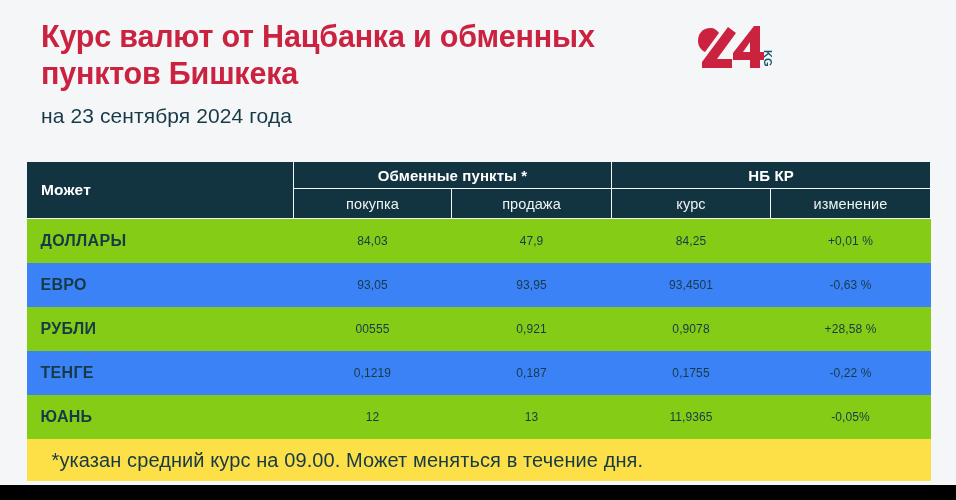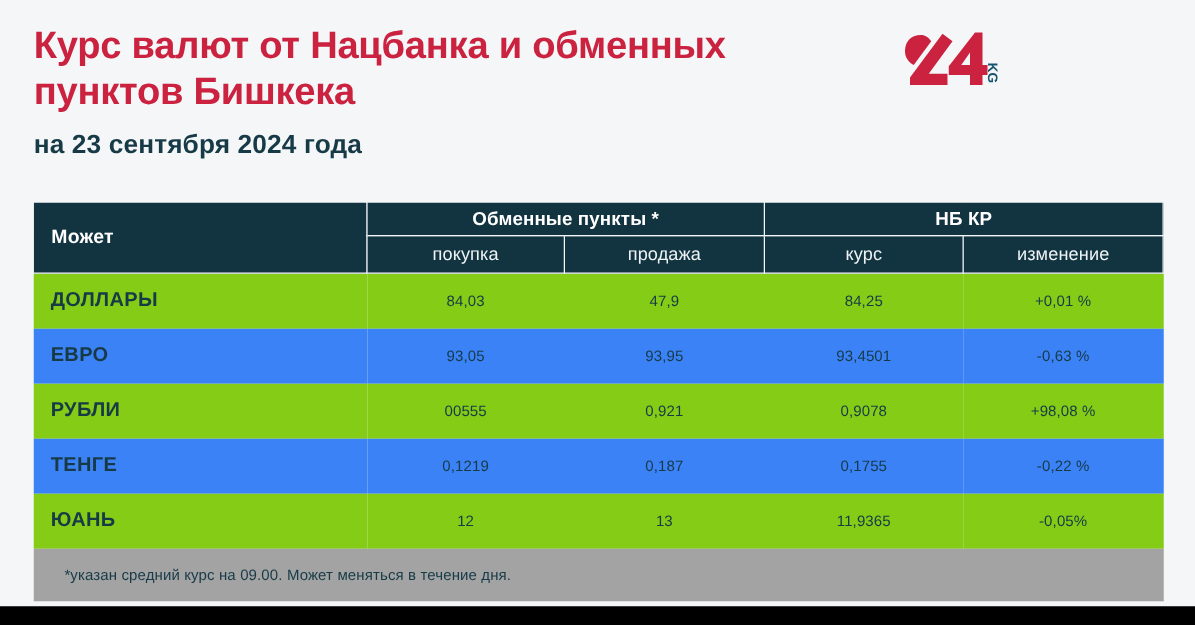--- a/index.html
+++ b/index.html
@@ -11,44 +11,43 @@
     height: 500px;
     background: #f4f6f8;
     font-family: "Liberation Sans", sans-serif;
     overflow: hidden;
     position: relative;
   }
 
   
   .header {
     position: absolute;
-    left: 0; top: 0;
+    left: 14px; top: 0;
     width: 780px;
     height: 150px;
-    padding-left: 40px;
   }
   .title {
     position: absolute;
     left: 27px;
     top: 18px;
     width: 640px;
     margin: 0;
     font-size: 30.5px;
     font-weight: bold;
     line-height: 1.2;
     letter-spacing: -0.2px;
     color: #cb2240;
   }
   .subtitle {
     position: absolute;
     left: 27px;
     top: 104px;
     margin: 0;
     font-size: 21px;
-    font-weight: bold;
+    font-weight: normal;
     letter-spacing: 0.1px;
     color: #173a47;
   }
 
   
   .logo {
     position: absolute;
     right: 18px;
     top: 22px;
     width: 78px;
@@ -118,24 +117,24 @@
     padding-left: 14px;
     font-size: 16px;
     font-weight: bold;
     letter-spacing: 0.3px;
   }
   tbody tr.row-odd  td { background: #84cc16; }
   tbody tr.row-even td { background: #3b82f6; }
 
   .note-row td {
     height: 40px;
-    background: #a3a3a3;
+    background: #fde047;
     text-align: left;
     padding-left: 25px;
-    font-size: 12px;
+    font-size: 20px;
     font-weight: normal;
     color: #173a47;
     letter-spacing: 0.1px;
   }
 
   
   .bottom-bar {
     position: absolute;
     left: 0;
     top: 485px;
@@ -201,21 +200,21 @@
         <td>93,05</td>
         <td>93,95</td>
         <td>93,4501</td>
         <td>-0,63 %</td>
       </tr>
       <tr class="row-odd">
         <td class="cur-cell">РУБЛИ</td>
         <td>00555</td>
         <td>0,921</td>
         <td>0,9078</td>
-        <td>+98,08 %</td>
+        <td>+28,58 %</td>
       </tr>
       <tr class="row-even">
         <td class="cur-cell">ТЕНГЕ</td>
         <td>0,1219</td>
         <td>0,187</td>
         <td>0,1755</td>
         <td>-0,22 %</td>
       </tr>
       <tr class="row-odd">
         <td class="cur-cell">ЮАНЬ</td>

